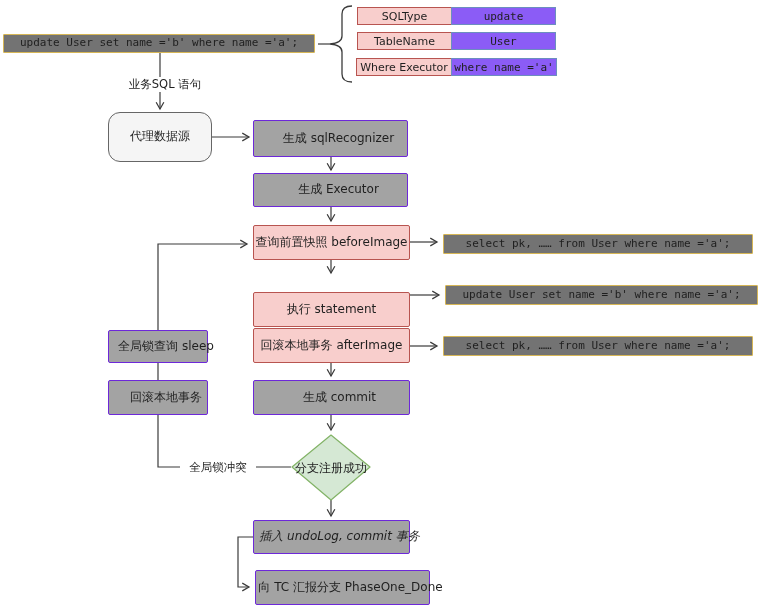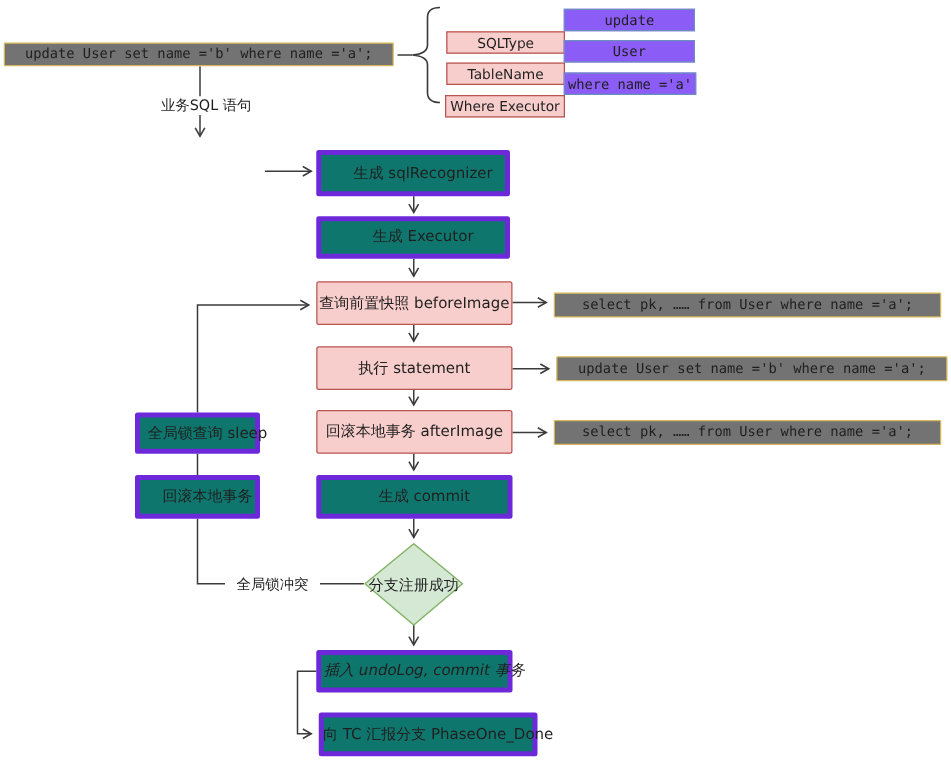--- a/index.html
+++ b/index.html
@@ -6,32 +6,32 @@
   .canvas{
     position:relative;width:761px;height:612px;background:#ffffff;overflow:hidden;
     font-family:"DejaVu Sans",sans-serif;color:#1f1f1f;
   }
   .wires{position:absolute;left:0;top:0;width:761px;height:612px;pointer-events:none;}
   .node{
     position:absolute;display:flex;align-items:center;justify-content:center;
     font-size:12px;line-height:1.15;text-align:center;box-sizing:border-box;
     white-space:nowrap;
   }
-  .gray{background:#0f766e;border:4px solid #6d28d9;border-radius:2px;padding-left:16px;}
+  .gray{background:#a3a3a3;border:1px solid #6d28d9;border-radius:2px;padding-left:16px;}
   .pink{background:#f8cecc;border:1px solid #b85450;border-radius:2px;}
   .rounded{background:#f5f5f5;border:1px solid #666666;border-radius:12px;}
   .sqlbox{
     background:#737373;border:1px solid #d6b656;border-radius:1px;
     font-family:"DejaVu Sans Mono",monospace;font-size:11px;
   }
   .cell{
     position:absolute;display:flex;align-items:center;justify-content:center;
     box-sizing:border-box;font-size:11px;white-space:nowrap;
   }
-  .keycell{background:#f8cecc;border:1px solid #b85450;margin-top:18px;}
+  .keycell{background:#f8cecc;border:1px solid #b85450;}
   .valcell{background:#8b5cf6;border:1px solid #6c8ebf;font-family:"DejaVu Sans Mono",monospace;}
   .edge-label{
     position:absolute;background:#ffffff;font-size:11.5px;text-align:center;
     padding:0 2px;white-space:nowrap;
   }
   .diamond-label{
     position:absolute;font-size:12px;text-align:center;white-space:nowrap;
   }
 </style>
 </head>
@@ -83,24 +83,25 @@
     <div class="cell valcell" style="left:451px;top:7px;width:105px;height:18px;">update</div>
     <div class="cell keycell" style="left:357px;top:32px;width:95px;height:18px;">TableName</div>
     <div class="cell valcell" style="left:451px;top:32px;width:105px;height:18px;">User</div>
     <div class="cell keycell" style="left:356px;top:58px;width:96px;height:18px;">Where Executor</div>
     <div class="cell valcell" style="left:451px;top:58px;width:106px;height:18px;">where name ='a'</div>
   </div>
 
   <div class="edge-label" style="left:115px;top:77px;width:96px;">业务SQL 语句</div>
   <div class="edge-label" style="left:180px;top:460px;width:72px;">全局锁冲突</div>
 
+  <div class="node rounded" style="left:108px;top:112px;width:104px;height:50px;">代理数据源</div>
   <div class="node gray" style="left:253px;top:120px;width:155px;height:37px;">生成 sqlRecognizer</div>
   <div class="node gray" style="left:253px;top:173px;width:155px;height:34px;">生成 Executor</div>
   <div class="node pink" style="left:253px;top:225px;width:157px;height:35px;">查询前置快照 beforeImage</div>
-  <div class="node pink" style="left:253px;top:277px;width:157px;height:35px;">执行 statement</div>
+  <div class="node pink" style="left:253px;top:292px;width:157px;height:35px;">执行 statement</div>
   <div class="node pink" style="left:253px;top:328px;width:157px;height:35px;">回滚本地事务 afterImage</div>
   <div class="node gray" style="left:253px;top:380px;width:157px;height:35px;">生成 commit</div>
   <div class="diamond-label" style="left:281px;top:460px;width:100px;">分支注册成功</div>
   <div class="node gray" style="left:253px;top:520px;width:157px;height:34px;font-style:italic;">插入 undoLog, commit 事务</div>
   <div class="node gray" style="left:255px;top:570px;width:175px;height:35px;">向 TC 汇报分支 PhaseOne_Done</div>
 
   <div class="node gray" style="left:108px;top:330px;width:100px;height:33px;">全局锁查询 sleep</div>
   <div class="node gray" style="left:108px;top:380px;width:100px;height:35px;">回滚本地事务</div>
 
   <div class="node sqlbox" style="left:443px;top:234px;width:310px;height:20px;">select pk, …… from User where name ='a';</div>

